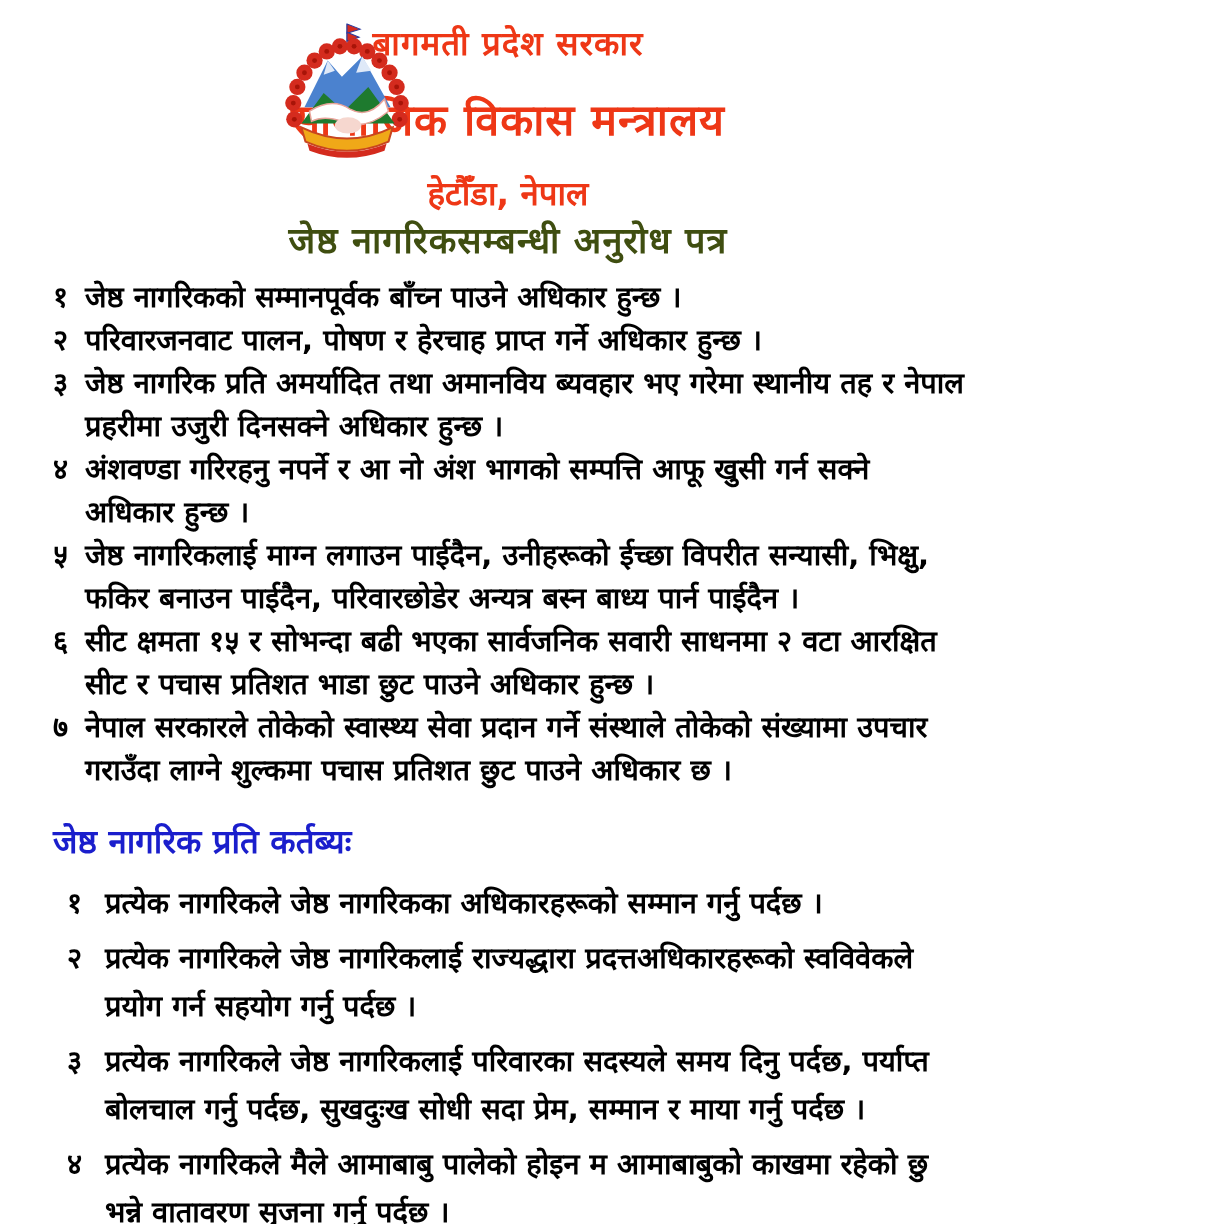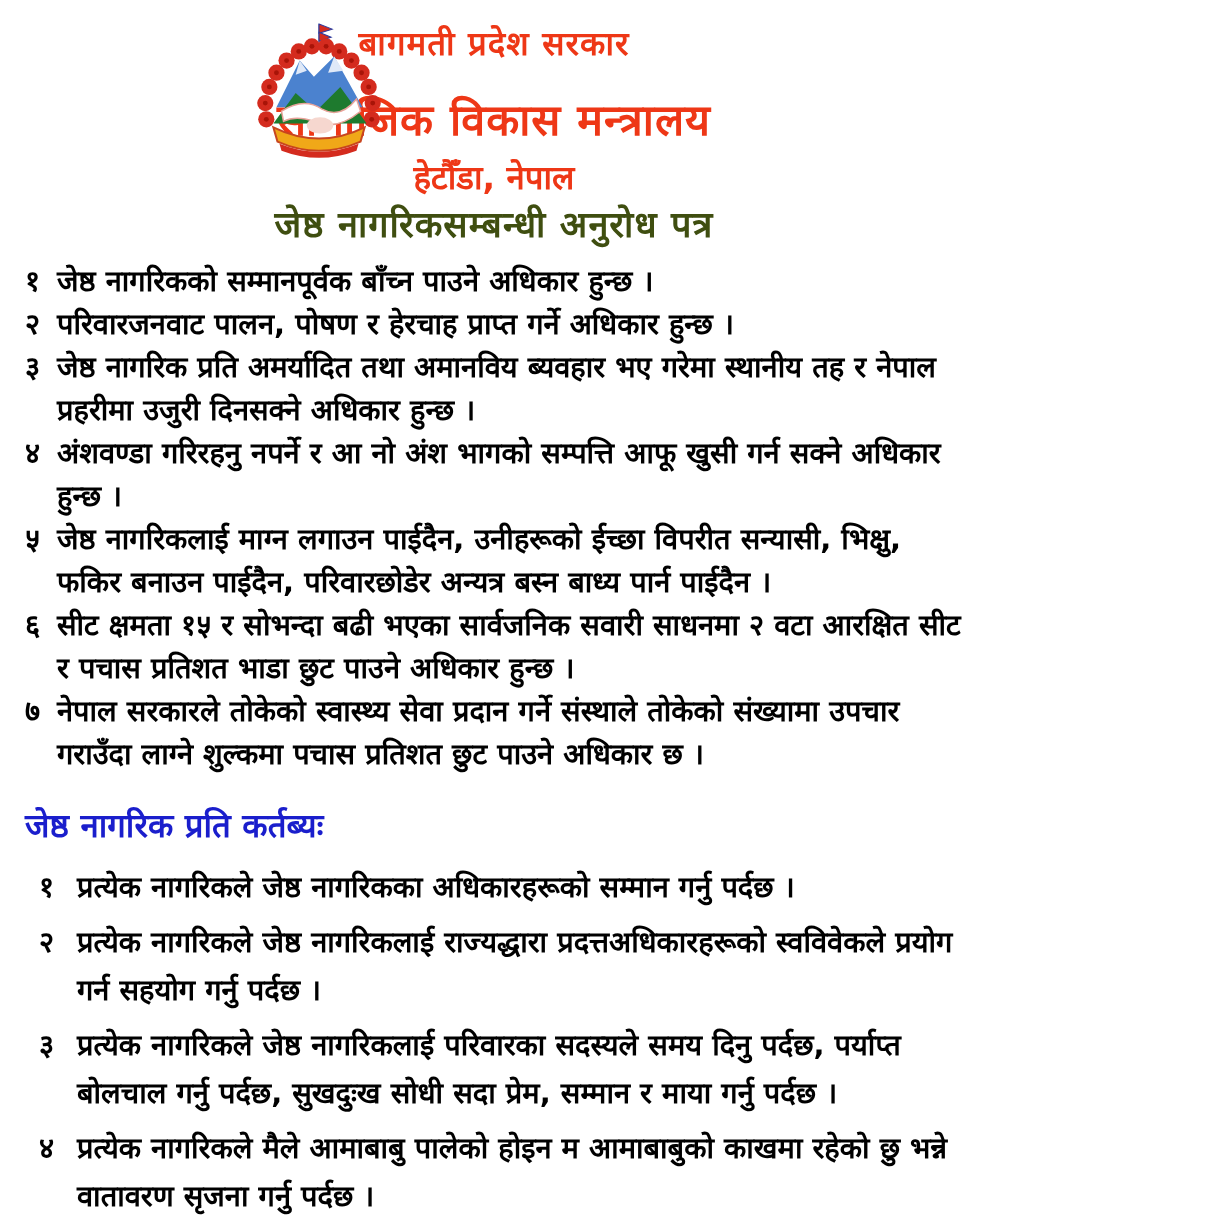--- a/index.html
+++ b/index.html
@@ -10,28 +10,28 @@
   }
   *{margin:0;padding:0;box-sizing:border-box;}
   html,body{background:#ffffff;}
   body{
     width:1224px;height:1224px;
     font-family:"DejaVu Sans","Liberation Sans",sans-serif;
     color:var(--ink);
     position:relative;
     overflow:hidden;
   }
-  .page{width:988px;height:1224px;position:relative;}
+  .page{width:988px;height:1224px;position:relative;padding-left:28px;}
 
   
   .letterhead{position:relative;text-align:center;padding-top:20px;}
   .emblem{position:absolute;left:243px;top:18px;width:152px;height:152px;}
   .gov-line{font-size:33px;font-weight:bold;color:var(--red);letter-spacing:1px;}
   .ministry-line{font-size:43px;font-weight:bold;color:var(--red);margin-top:24px;letter-spacing:1px;}
-  .location-line{font-size:33px;font-weight:bold;color:var(--red);margin-top:6px;}
+  .location-line{font-size:33px;font-weight:bold;color:var(--red);margin-top:22px;}
   .doc-title{font-size:36px;font-weight:bold;color:var(--olive);letter-spacing:1px;}
 
   
   .content{padding:0 20px 0 25px;}
   .section-heading{font-size:33px;font-weight:bold;color:var(--blue);}
   .rights-heading{margin-top:34px;}
   .duties-heading{margin-top:26px;}
 
   .list{margin-top:12px;}
   .item{

